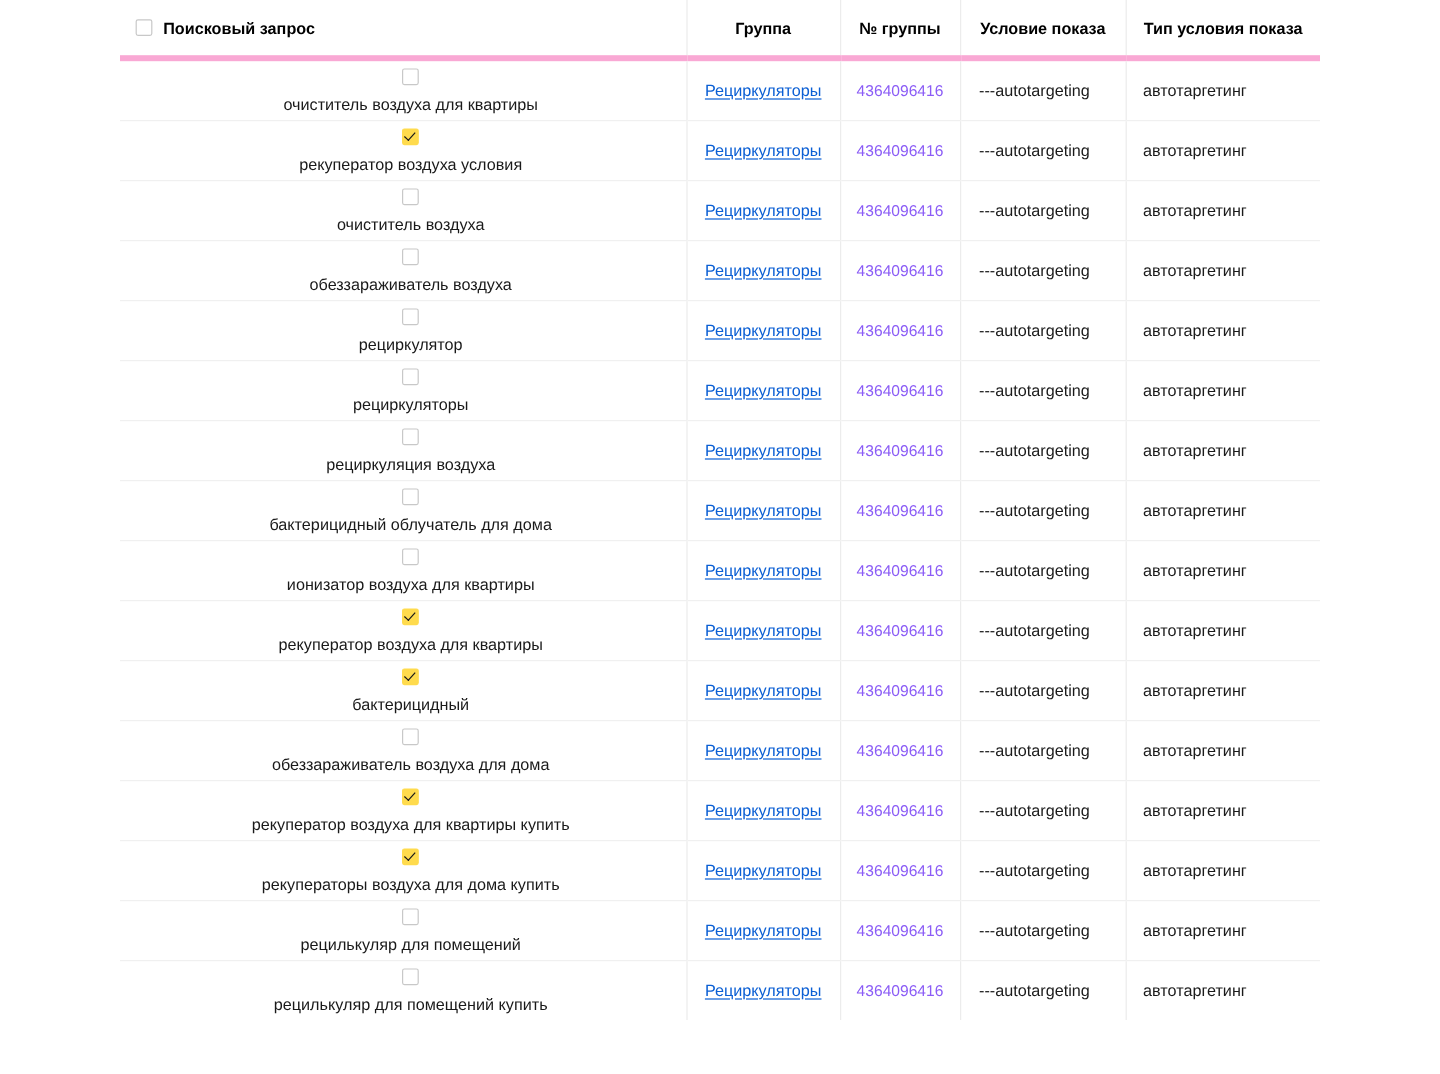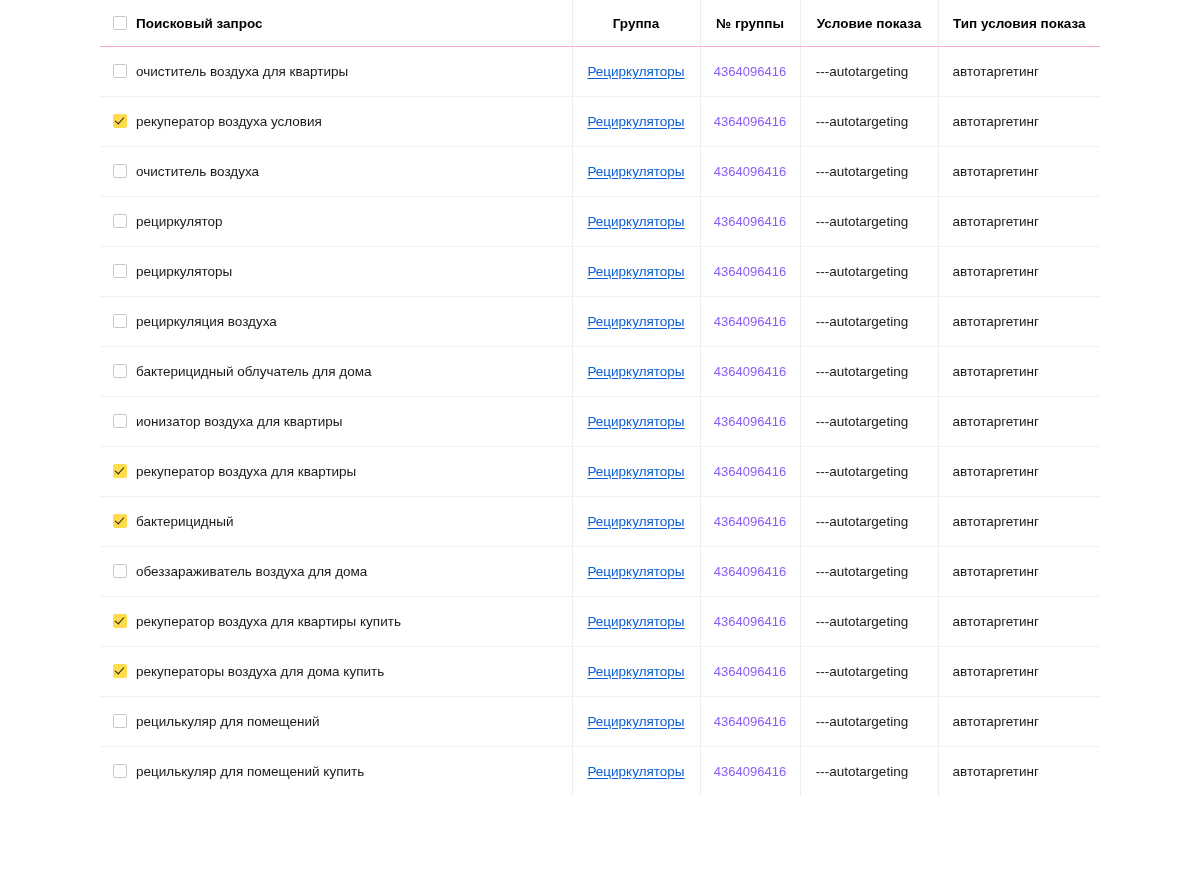--- a/index.html
+++ b/index.html
@@ -33,21 +33,21 @@
   table.grid col.c-cond    { width: 138px; }
   table.grid col.c-condtype{ width: 162px; }
 
   thead th {
     font-size: 13.5px;
     font-weight: bold;
     color: #000000;
     padding: 0;
     height: 46px;
     vertical-align: middle;
-    border-bottom: 1px solid #f9a8d4;
+    border-bottom: 5px solid #f9a8d4;
     background: #ffffff;
     text-align: center;
   }
   thead th.left {
     text-align: left;
   }
   thead th.vline,
   tbody td.vline {
     border-left: 1px solid #ececec;
   }
@@ -63,22 +63,24 @@
     color: #1a1a1a;
     border-bottom: 1px solid #f0f0f0;
     vertical-align: middle;
     padding: 0;
     background: #ffffff;
   }
   tbody tr:last-child td { border-bottom: none; }
 
   .cell-query {
     display: flex;
+    align-items: center;
     gap: 9px;
     padding-left: 13px;
+    flex-direction: column;
   }
   .cell-pad {
     padding-left: 14px;
     margin-top: 36px;
   }
   .cell-cond {
     padding-right: 14px;
     text-align: center;
     color: #1a1a1a;
   }
@@ -197,20 +199,32 @@
             </td>
             <td class="vline group-cell"><span class="link">Рециркуляторы</span></td>
             <td class="vline num">4364096416</td>
             <td class="vline cell-cond">---autotargeting</td>
             <td class="vline cell-pad">автотаргетинг</td>
           </tr>
           <tr>
             <td>
               <div class="cell-query">
                 <span class="cb"></span>
+                <span>обеззараживатель воздуха</span>
+              </div>
+            </td>
+            <td class="vline group-cell"><span class="link">Рециркуляторы</span></td>
+            <td class="vline num">4364096416</td>
+            <td class="vline cell-cond">---autotargeting</td>
+            <td class="vline cell-pad">автотаргетинг</td>
+          </tr>
+          <tr>
+            <td>
+              <div class="cell-query">
+                <span class="cb"></span>
                 <span>рециркулятор</span>
               </div>
             </td>
             <td class="vline group-cell"><span class="link">Рециркуляторы</span></td>
             <td class="vline num">4364096416</td>
             <td class="vline cell-cond">---autotargeting</td>
             <td class="vline cell-pad">автотаргетинг</td>
           </tr>
           <tr>
             <td>

